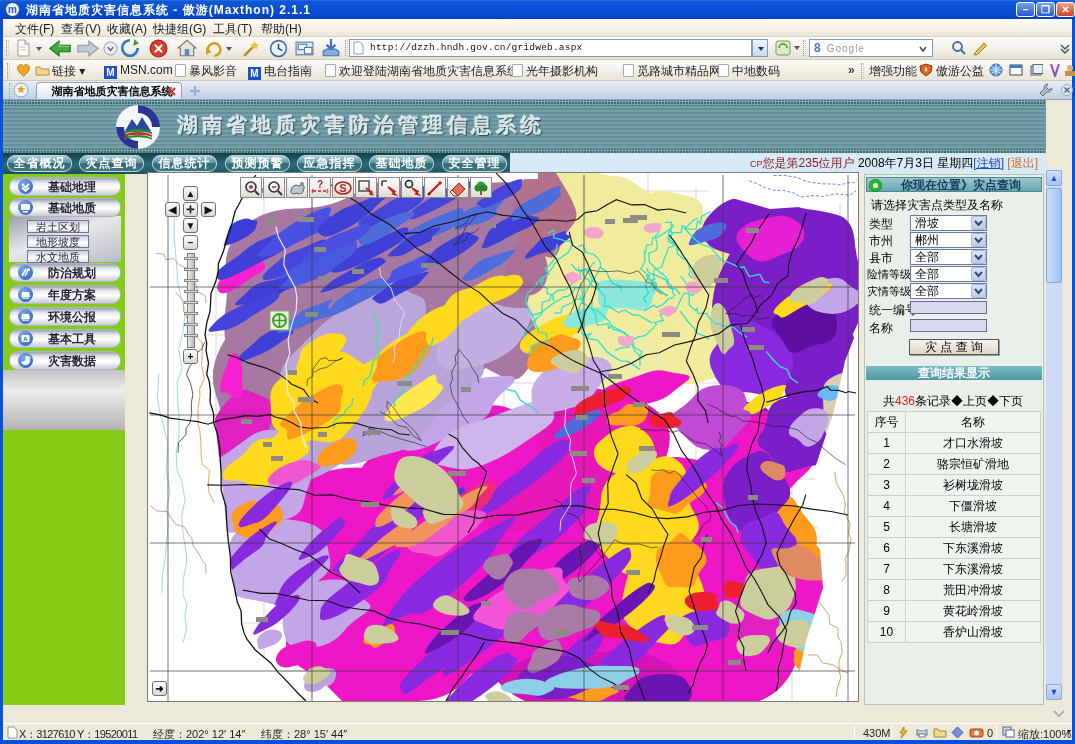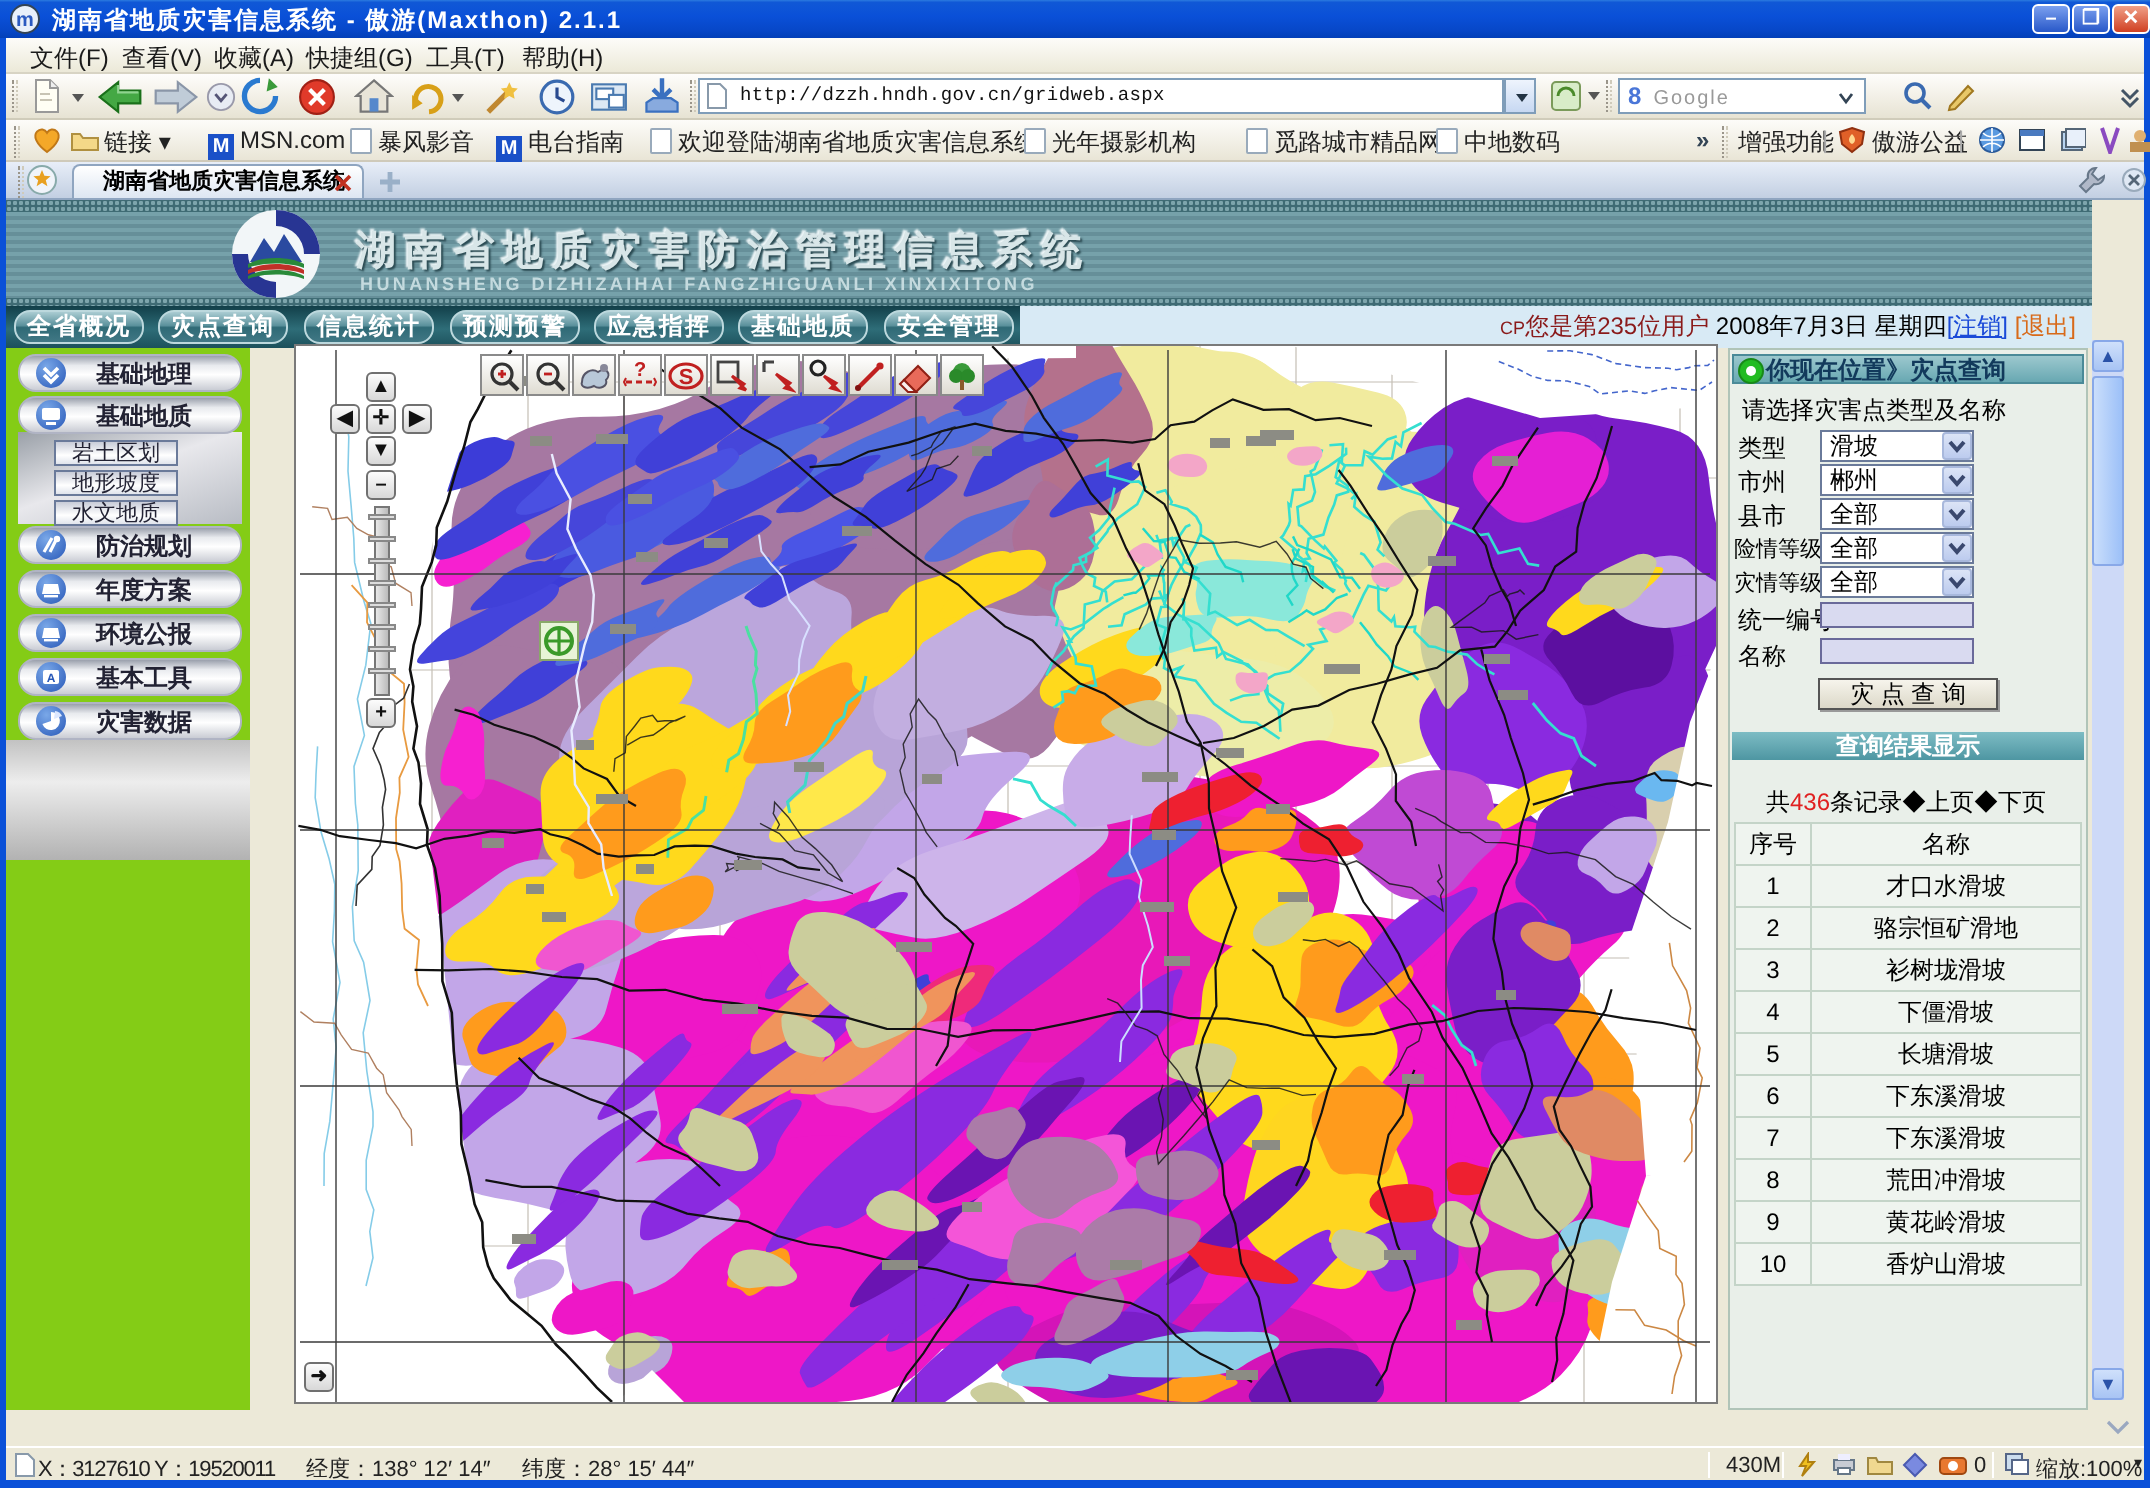--- a/index.html
+++ b/index.html
@@ -241,21 +241,20 @@
     <svg class="abs" style="left:112px;top:-2px" width="46" height="46" viewBox="0 0 46 46">
       <circle cx="23" cy="23" r="22" fill="#f2f6f8"></circle>
       <path d="M23 1 A22 22 0 0 1 45 23 L37 23 A14 14 0 0 0 23 9 Z" fill="#283593"></path>
       <path d="M23 45 A22 22 0 0 1 1 23 L9 23 A14 14 0 0 0 23 37 Z" fill="#283593"></path>
       <path d="M10 27 L17 15 L22 22 L27 13 L36 27 Z" fill="#2a4aa0"></path>
       <path d="M9 28 C16 24 30 24 37 28 L37 30 C30 27 16 27 9 30 Z" fill="#2a8a3a"></path>
       <path d="M9 31 C16 27 30 27 37 31 L37 33 C30 30 16 30 9 33 Z" fill="#c03028"></path>
       <path d="M9 34 C16 30 30 30 37 34 L37 35.5 C30 32.5 16 32.5 9 35.5 Z" fill="#2a8a3a"></path>
     </svg>
     <div class="abs" style="left:175px;top:6px;font-size:20px;font-weight:bold;letter-spacing:4.5px;color:#d8e6e8;text-shadow:1px 1px 1px #2a4a52,-1px -1px 1px #eef6f8">湖南省地质灾害防治管理信息系统</div>
-    <div class="abs" style="left:177px;top:31px;font-size:9px;letter-spacing:1.7px;color:#c4dade;font-weight:bold">HUNANSHENG DIZHIZAIHAI FANGZHIGUANLI XINXIXITONG</div>
   </div>
 <div class="dotstrip abs" style="top:149px;height:4px"></div>
 <div id="navbar" class="abs">
     <div class="navtab" style="left:4px">全省概况</div>
     <div class="navtab" style="left:76px">灾点查询</div>
     <div class="navtab" style="left:149px">信息统计</div>
     <div class="navtab" style="left:222px">预测预警</div>
     <div class="navtab" style="left:294px">应急指挥</div>
     <div class="navtab" style="left:366px">基础地质</div>
     <div class="navtab" style="left:439px">安全管理</div>
@@ -761,21 +760,21 @@
     <div class="abs" style="left:36px;top:139px;width:14px;height:3px;background:#ddd;border:1px solid #888"></div>
     <div class="abs" style="left:36px;top:150px;width:14px;height:3px;background:#ddd;border:1px solid #888"></div>
     <div class="abs" style="left:36px;top:161px;width:14px;height:3px;background:#ddd;border:1px solid #888"></div>
     <div class="panbtn" style="left:35px;top:176px">+</div>
     <div class="panbtn" style="left:4px;top:508px">➜</div>
   </div>
 <div id="rpanel" class="abs">
     <div class="abs" style="left:1px;top:2px;width:176px;height:15px;background:linear-gradient(180deg,#9cc8ce,#68a8b2);border:1px solid #4a8a98;font-weight:bold;color:#123a5c;line-height:14px"><svg class="abs" style="left:2px;top:1px" width="13" height="13">
         <circle cx="6.5" cy="6.5" r="6" fill="#22bb22" stroke="#188a18"></circle>
         <circle cx="6.5" cy="6.5" r="2.5" fill="#fff"></circle>
-      </svg><span style="margin-left:16px">你现在位置》灾点查询</span></div>
+      </svg><span style="margin-left:34px">你现在位置》灾点查询</span></div>
     <div class="prow" style="top:22px;left:6px">请选择灾害点类型及名称</div>
     <div class="prow" style="top:41px">类型</div>
     <div class="psel" style="top:40px"><span style="margin-left:4px;line-height:15px;display:inline-block">滑坡</span><span class="da"><svg width="13" height="12">
           <path d="M3 4 L6.5 8 L10 4" fill="none" stroke="#3a486e" stroke-width="2"></path>
         </svg></span></div>
     <div class="prow" style="top:58px">市州</div>
     <div class="psel" style="top:57px"><span style="margin-left:4px;line-height:15px;display:inline-block">郴州</span><span class="da"><svg width="13" height="12">
           <path d="M3 4 L6.5 8 L10 4" fill="none" stroke="#3a486e" stroke-width="2"></path>
         </svg></span></div>
     <div class="prow" style="top:75px">县市</div>
@@ -851,21 +850,21 @@
 <div class="sbbtn abs" style="left:1046px;top:684px">▼</div>
 <div class="abs" style="left:1046px;top:188px;width:16px;height:95px;background:linear-gradient(90deg,#cadefb,#9cc0f8);border:1px solid #88a8e8;border-radius:2px"></div>
 <svg class="abs" style="left:1052px;top:708px" width="14" height="12">
     <path d="M2 3 L7 8 L12 3" fill="none" stroke="#9aa8c0" stroke-width="1.6"></path>
   </svg>
 <div id="statusbar" class="abs">
     <svg class="abs" style="left:4px;top:2px" width="11" height="13" viewBox="0 0 11 13">
       <path d="M1 1 L7 1 L10 4 L10 12 L1 12 Z" fill="#fff" stroke="#89a"></path>
     </svg>
     <span class="abs" style="left:16px;top:3px;letter-spacing:-0.6px">X：3127610 Y：19520011</span>
-    <span class="abs" style="left:150px;top:3px">经度：138° 12′ 14″</span>
+    <span class="abs" style="left:150px;top:3px">经度：202° 12′ 14″</span>
     <span class="abs" style="left:258px;top:3px">纬度：28° 15′ 44″</span>
     <div class="sdiv" style="left:851px"></div>
     <span class="abs" style="left:860px;top:3px">430M</span>
     <div class="sdiv" style="left:888px"></div>
     <svg class="abs" style="left:894px;top:2px" width="12" height="13" viewBox="0 0 12 13">
       <path d="M7 1 L3 7 L6 7 L4 12 L10 5 L7 5 Z" fill="#f0c020" stroke="#b08010"></path>
     </svg>
     <svg class="abs" style="left:912px;top:2px" width="14" height="12" viewBox="0 0 14 12">
       <rect x="2" y="4" width="10" height="5" fill="#c8ccd4" stroke="#678"></rect>
       <rect x="4" y="1" width="6" height="3" fill="#eef"></rect>

